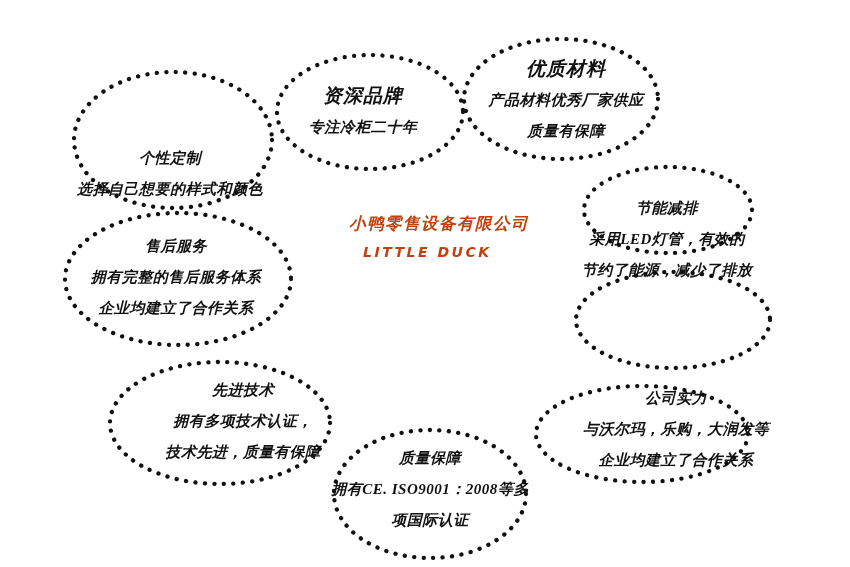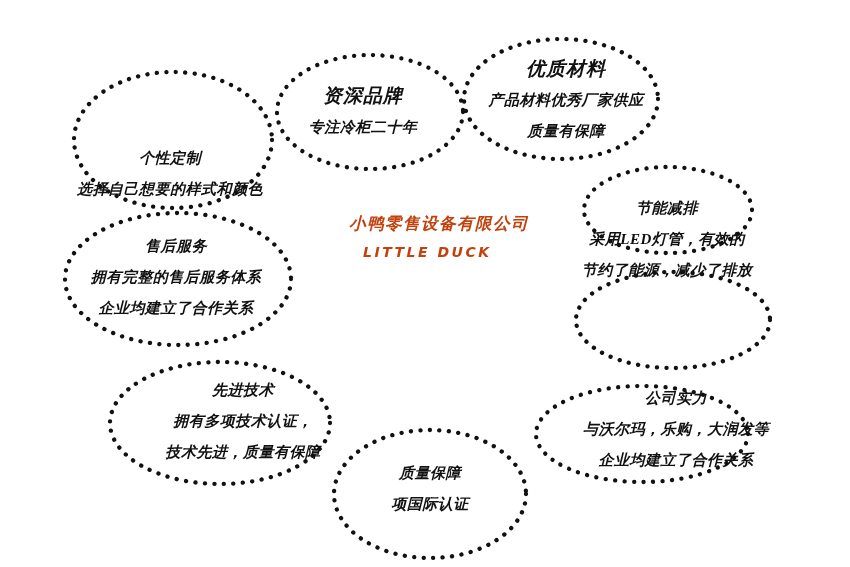--- a/index.html
+++ b/index.html
@@ -113,20 +113,21 @@
   </div>
 
   <div class="bubble" style="left:243px; top:421px;">
     <div class="title">先进技术</div>
     <div class="line">拥有多项技术认证，</div>
     <div class="line">技术先进，质量有保障</div>
   </div>
 
   <div class="bubble" style="left:430px; top:489px;">
     <div class="title">质量保障</div>
+    <div class="line">拥有CE. ISO9001：2008等多</div>
     <div class="line">项国际认证</div>
   </div>
 
   <div class="brand">
     <div class="cn">小鸭零售设备有限公司</div>
     <div class="en">LITTLE DUCK</div>
   </div>
 
 </div>
 

